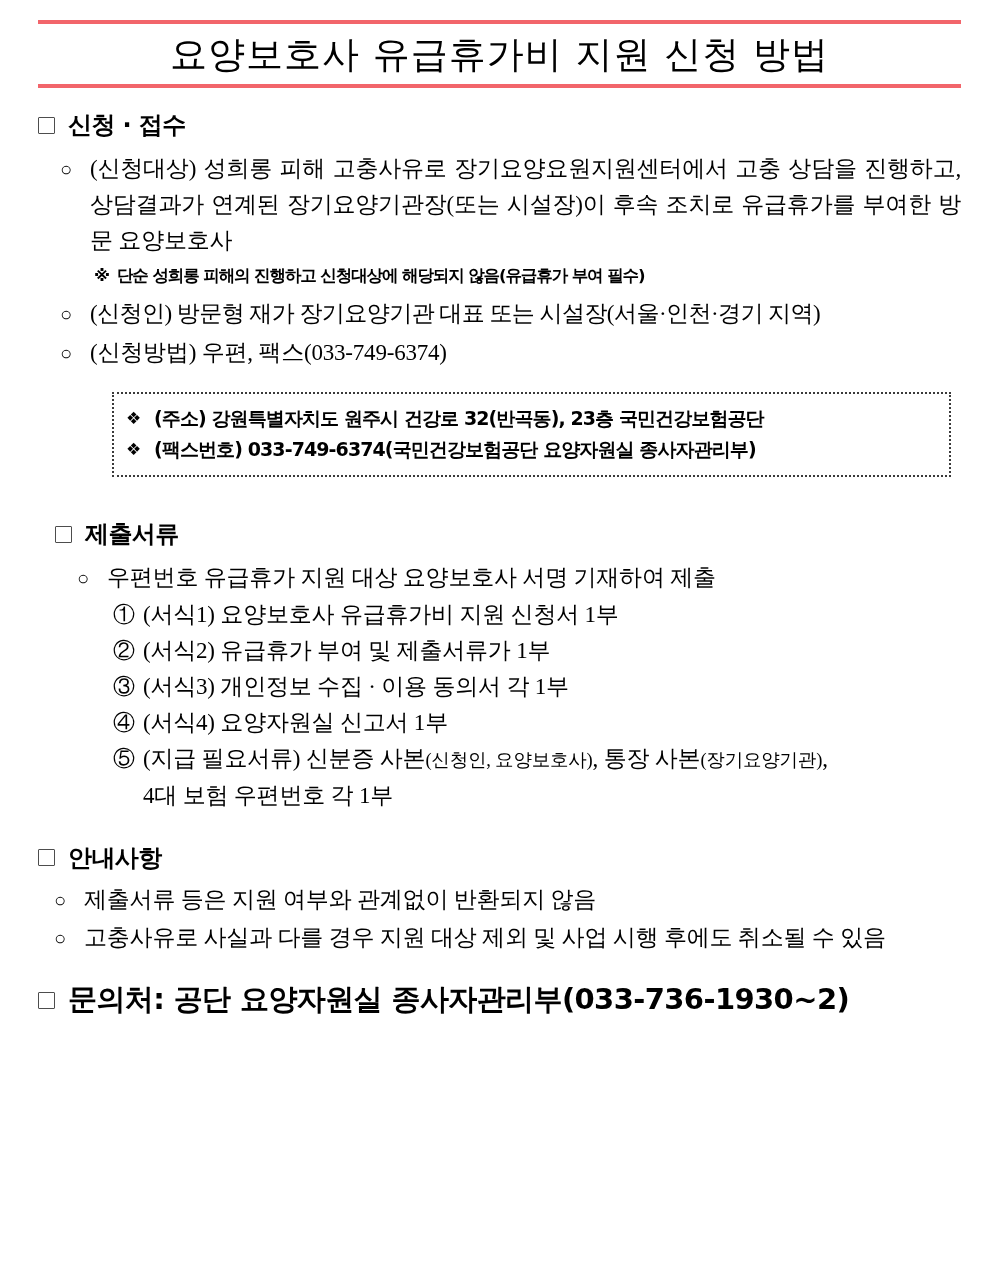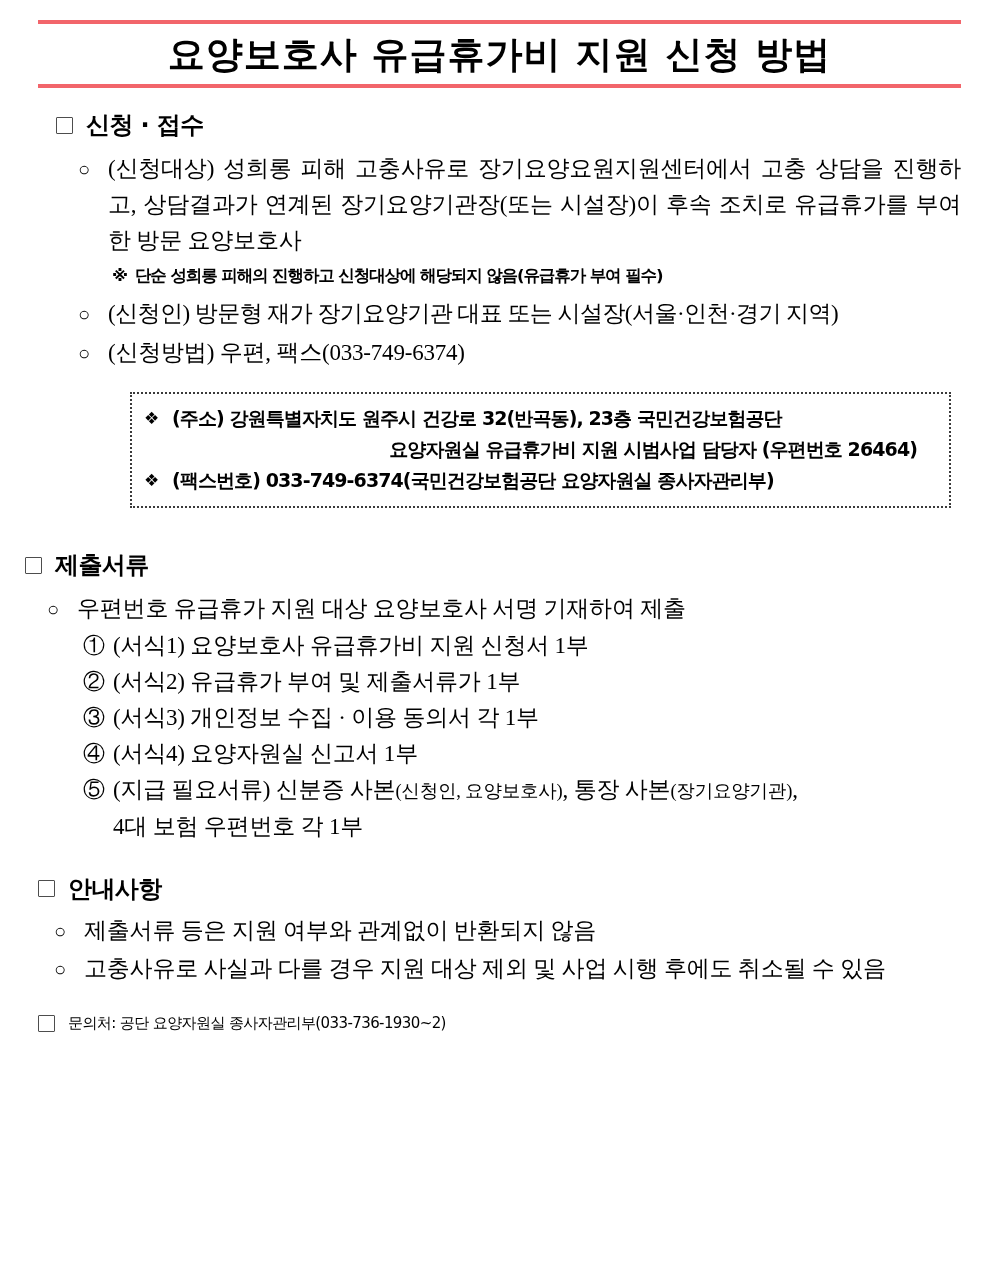--- a/index.html
+++ b/index.html
@@ -29,21 +29,21 @@
     padding: 0;
   }
   .title-rule {
     height: 4px;
     background: #f2656b;
     width: 100%;
   }
   .title-text {
     text-align: center;
     font-family: "DejaVu Sans", "Liberation Sans", sans-serif;
-    font-weight: bold;
+    font-weight: normal;
     font-size: 37px;
     letter-spacing: 1px;
     line-height: 1.0;
     padding: 12px 0 11px 0;
     white-space: nowrap;
   }
 
   
   .section-head {
     display: flex;
@@ -154,39 +154,39 @@
     line-height: 36px;
     letter-spacing: -0.2px;
   }
   .cont-line {
     font-size: 23px;
     line-height: 36px;
     letter-spacing: -0.2px;
   }
   .contact-line {
     font-family: "DejaVu Sans", "Liberation Sans", sans-serif;
-    font-weight: normal;
-    font-size: 15px;
+    font-weight: bold;
+    font-size: 29px;
     line-height: 1.1;
     letter-spacing: -0.6px;
     white-space: nowrap;
   }
 </style>
 </head>
 <body>
 
 <div class="page">
 
   <div class="title-block">
     <div class="title-rule"></div>
     <div class="title-text">요양보호사 유급휴가비 지원 신청 방법</div>
     <div class="title-rule"></div>
   </div>
 
-  <div style="margin-top:24px; padding-left:56px; padding-right:38px;">
+  <div style="margin-top:24px; padding-left:38px; padding-right:38px;">
 
     <div class="section-head">
       <span class="sq"></span>
       <span class="section-title">신청 · 접수</span>
     </div>
 
     <div class="bullet-row" style="margin-top:13px; padding-left:22px; padding-right:0;">
       <span class="circ">○</span>
       <span class="btext justified">(신청대상) 성희롱 피해 고충사유로 장기요양요원지원센터에서 고충 상담을 진행하고, 상담결과가 연계된 장기요양기관장(또는 시설장)이 후속 조치로 유급휴가를 부여한 방문 요양보호사</span>
     </div>
@@ -205,31 +205,27 @@
       <span class="circ">○</span>
       <span class="btext">(신청방법) 우편, 팩스(033-749-6374)</span>
     </div>
 
     <div class="addr-box" style="margin:21px 10px 0 74px;">
       <div class="addr-row">
         <span class="diamond">❖</span>
         <span class="addr-text">(주소) 강원특별자치도 원주시 건강로 32(반곡동), 23층 국민건강보험공단</span>
       </div>
       <div class="addr-row">
-        <span class="diamond"></span>
-        <span class="addr-text addr-line2">요양자원실 유급휴가비 지원 시범사업 담당자 (우편번호 26464)</span>
-      </div>
-      <div class="addr-row">
         <span class="diamond">❖</span>
         <span class="addr-text">(팩스번호) 033-749-6374(국민건강보험공단 요양자원실 종사자관리부)</span>
       </div>
     </div>
   </div>
 
-  <div style="margin-top:44px; padding-left:25px; padding-right:38px;">
+  <div style="margin-top:44px; padding-left:25px; padding-right:38px;margin-left:30px;">
 
     <div class="section-head">
       <span class="sq"></span>
       <span class="section-title">제출서류</span>
     </div>
 
     <div class="bullet-row" style="margin-top:12px; padding-left:22px;">
       <span class="circ">○</span>
       <span class="btext">우편번호 유급휴가 지원 대상 요양보호사 서명 기재하여 제출</span>
     </div>

